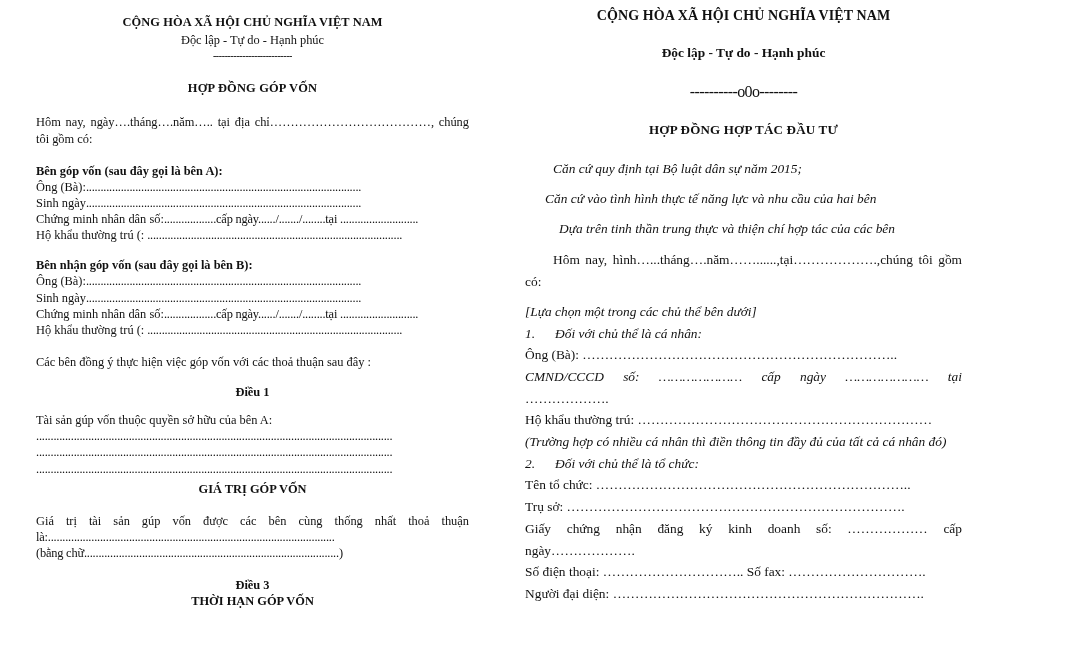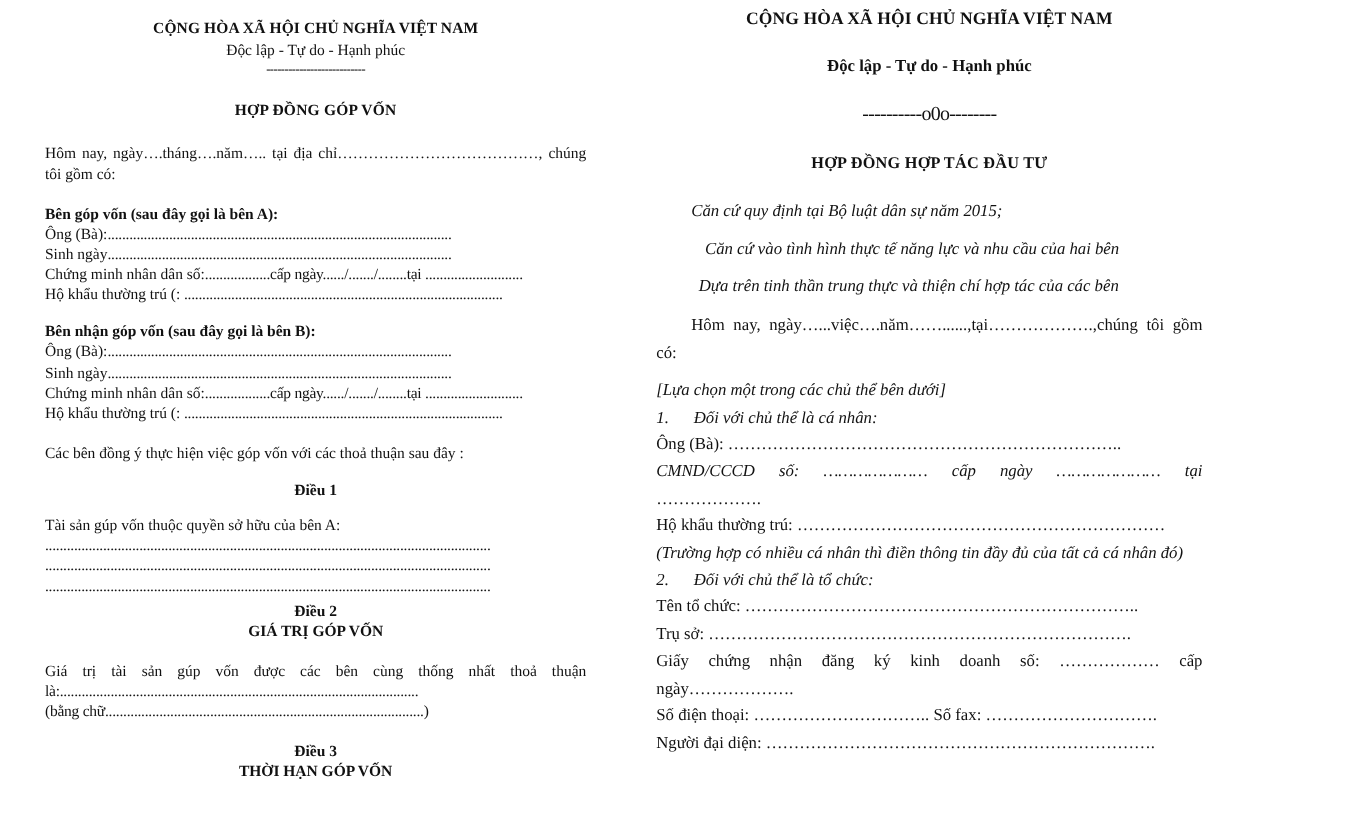--- a/index.html
+++ b/index.html
@@ -97,21 +97,21 @@
     white-space: nowrap;
     overflow: hidden;
     letter-spacing: -0.2px;
   }
 
   
   .col-right .clause {
     font-style: italic;
     margin-left: 28px;
   }
-  .col-right .clause2 { margin-left: 39px; }
+  .col-right .clause2 { margin-left: 20px; }
   .col-right .clause3 { margin-left: 34px; }
   .col-right .intro   { text-indent: 28px; }
   .col-right .numitem { font-style: italic; }
   .col-right .numitem .num { display: inline-block; width: 30px; font-style: italic; }
   .col-right .rfield  { }
   .col-right .note    { font-style: italic; }
 
   .bracket-note { font-style: italic; }
 </style>
 </head>
@@ -186,21 +186,20 @@
     <div class="spacer-12"></div>
 
     <div>Tài sản gúp vốn thuộc quyền sở hữu của bên A:</div>
 
     <div class="fill-line">...........................................................................................................................</div>
     <div class="fill-line">...........................................................................................................................</div>
     <div class="fill-line">...........................................................................................................................</div>
 
     <div class="spacer-4"></div>
 
-    <div class="art-head">Điều 2</div>
     <div class="art-head">GIÁ TRỊ GÓP VỐN</div>
 
     <div class="spacer-16"></div>
 
     <div class="just" style="text-align-last:justify;">Giá trị tài sản gúp vốn được các bên cùng thống nhất thoả thuận</div>
 
     <div class="fill-line">
       <span>là:</span><span class="dots">...................................................................................................</span>
     </div>
 
@@ -238,21 +237,21 @@
     <div class="spacer-8"></div>
 
     <div class="clause clause2">Căn cứ vào tình hình thực tế năng lực và nhu cầu của hai bên</div>
 
     <div class="spacer-8"></div>
 
     <div class="clause clause3">Dựa trên tinh thần trung thực và thiện chí hợp tác của các bên</div>
 
     <div class="spacer-10"></div>
 
-    <div class="intro just" style="text-align-last:justify;">Hôm nay, ngày…...việc….năm……......,tại……………….,chúng tôi gồm có:</div>
+    <div class="intro just" style="text-align-last:justify;">Hôm nay, hình…...tháng….năm……......,tại……………….,chúng tôi gồm có:</div>
 
     <div class="spacer-8"></div>
 
     <div class="bracket-note">[Lựa chọn một trong các chủ thể bên dưới]</div>
 
     <div class="numitem">
       <span class="num">1.</span><span>Đối với chủ thể là cá nhân:</span>
     </div>
 
     <div class="rfield">

